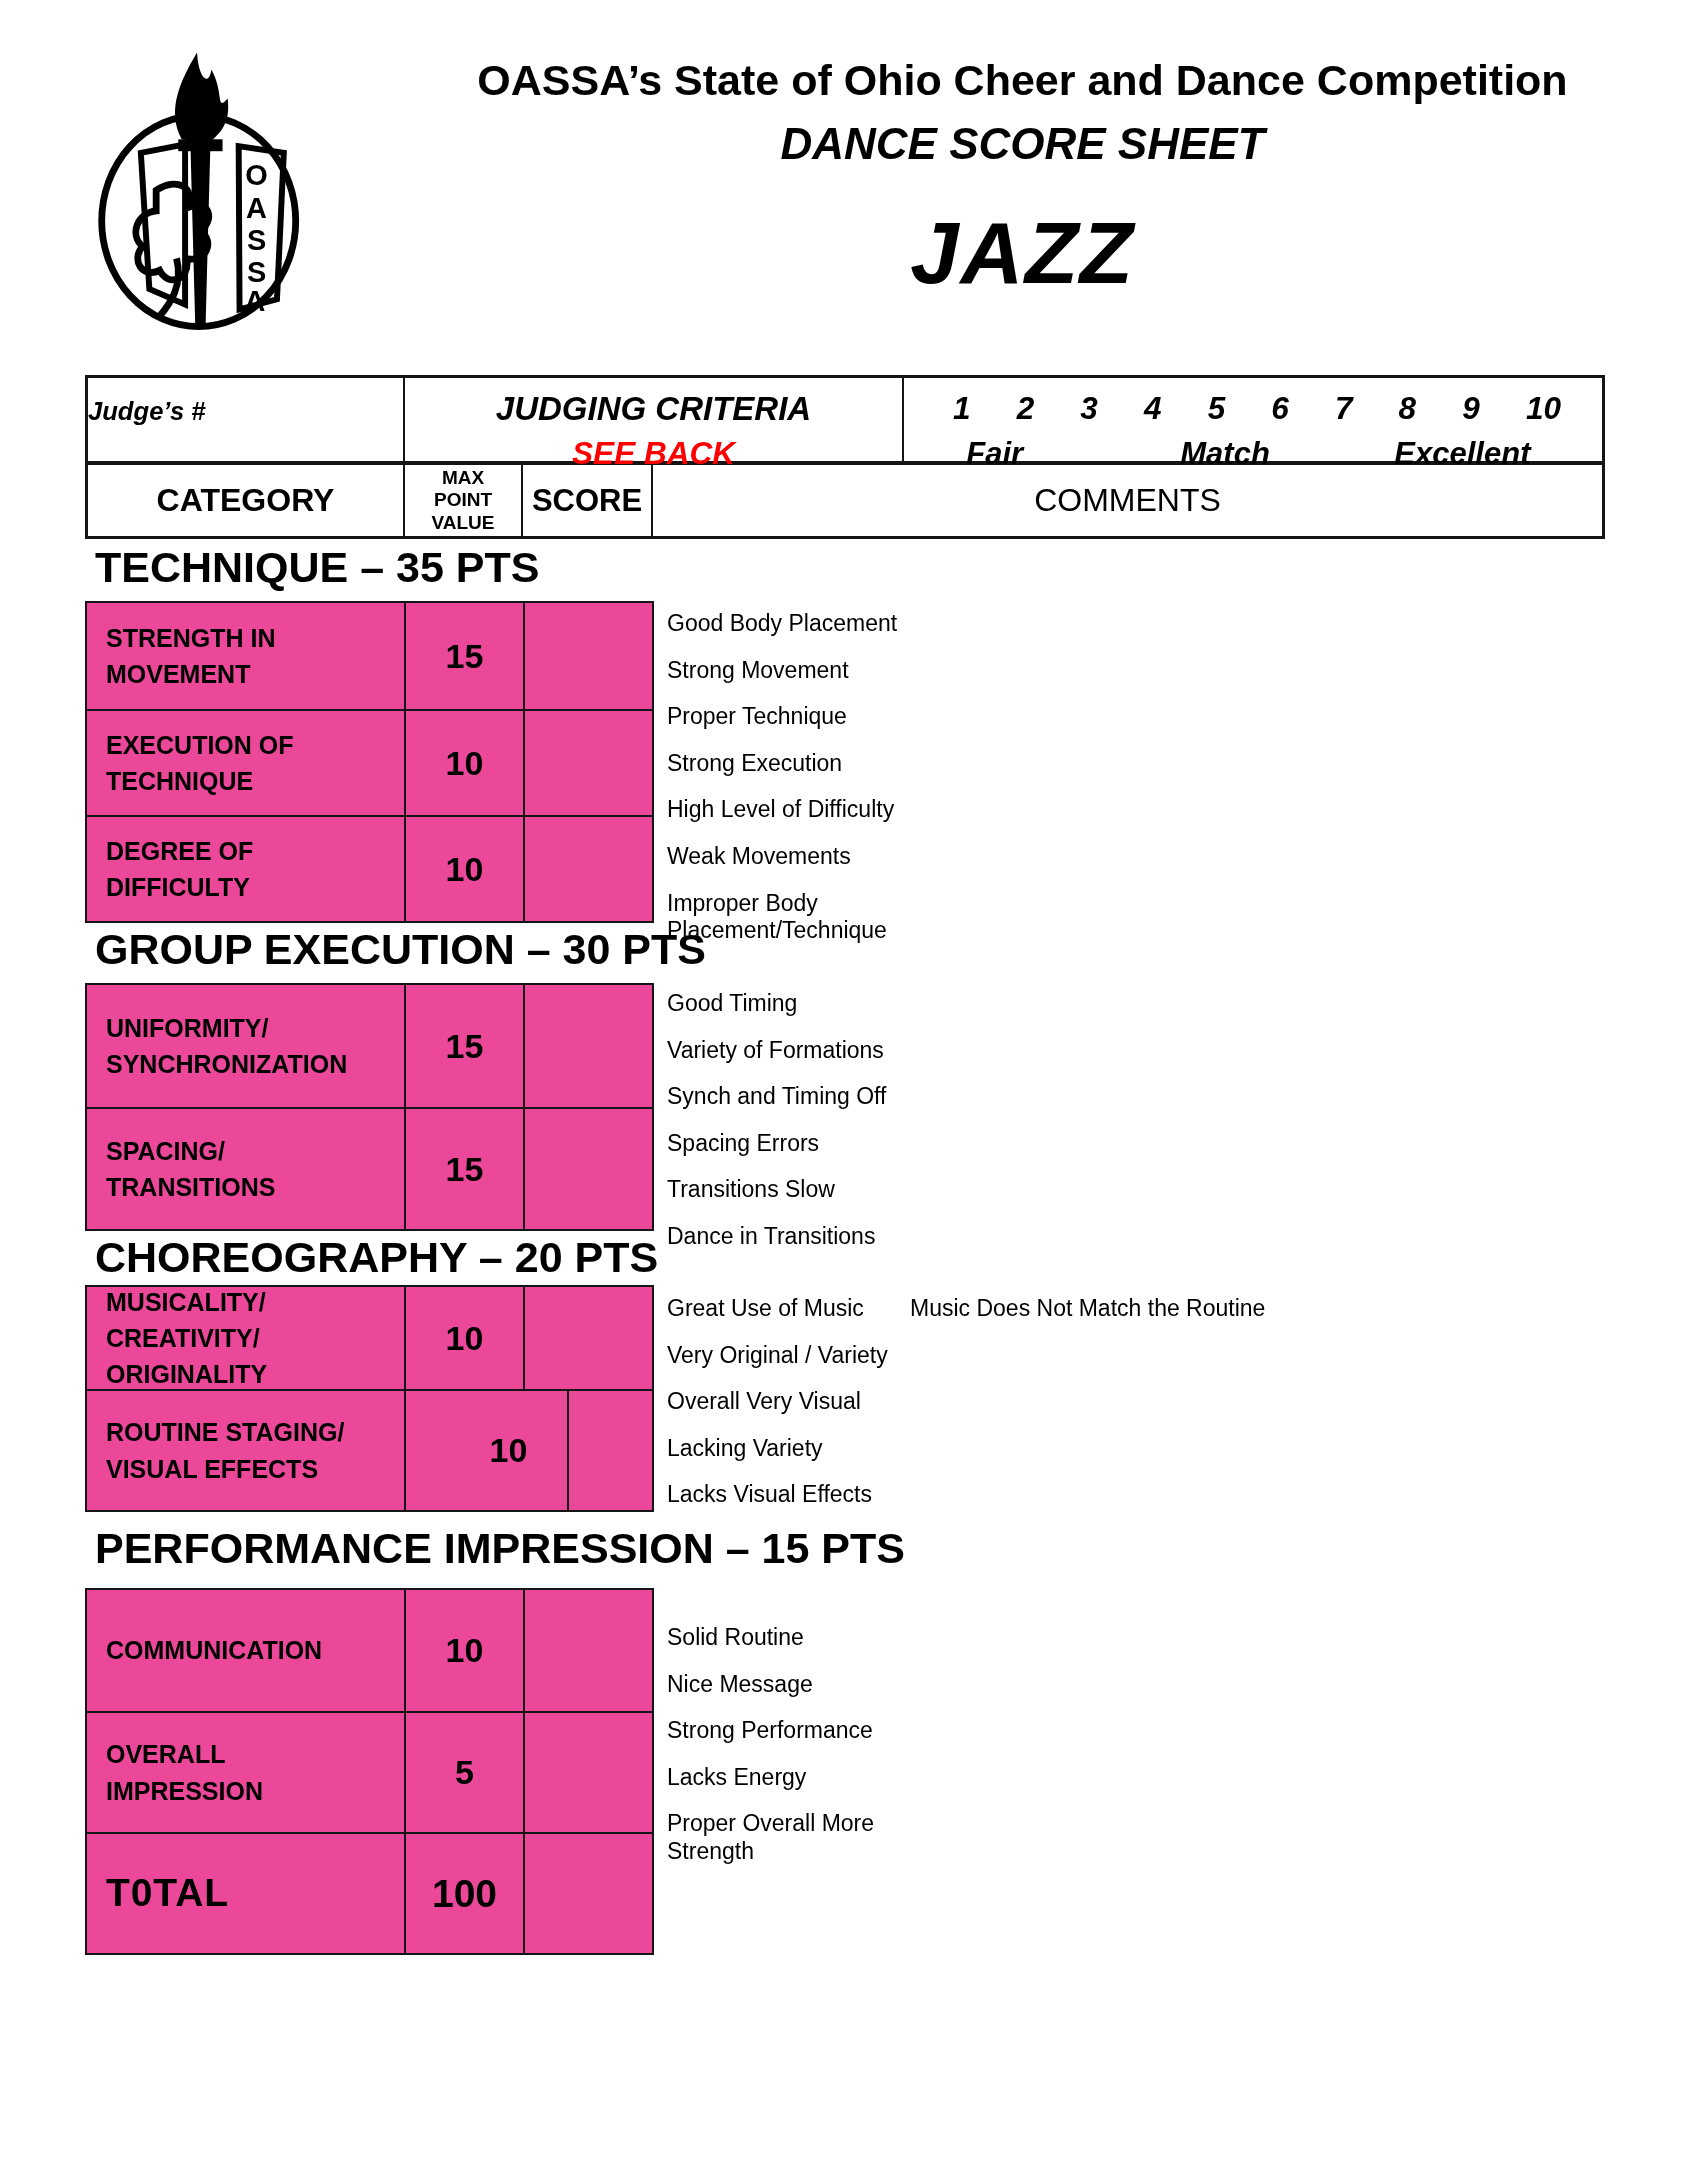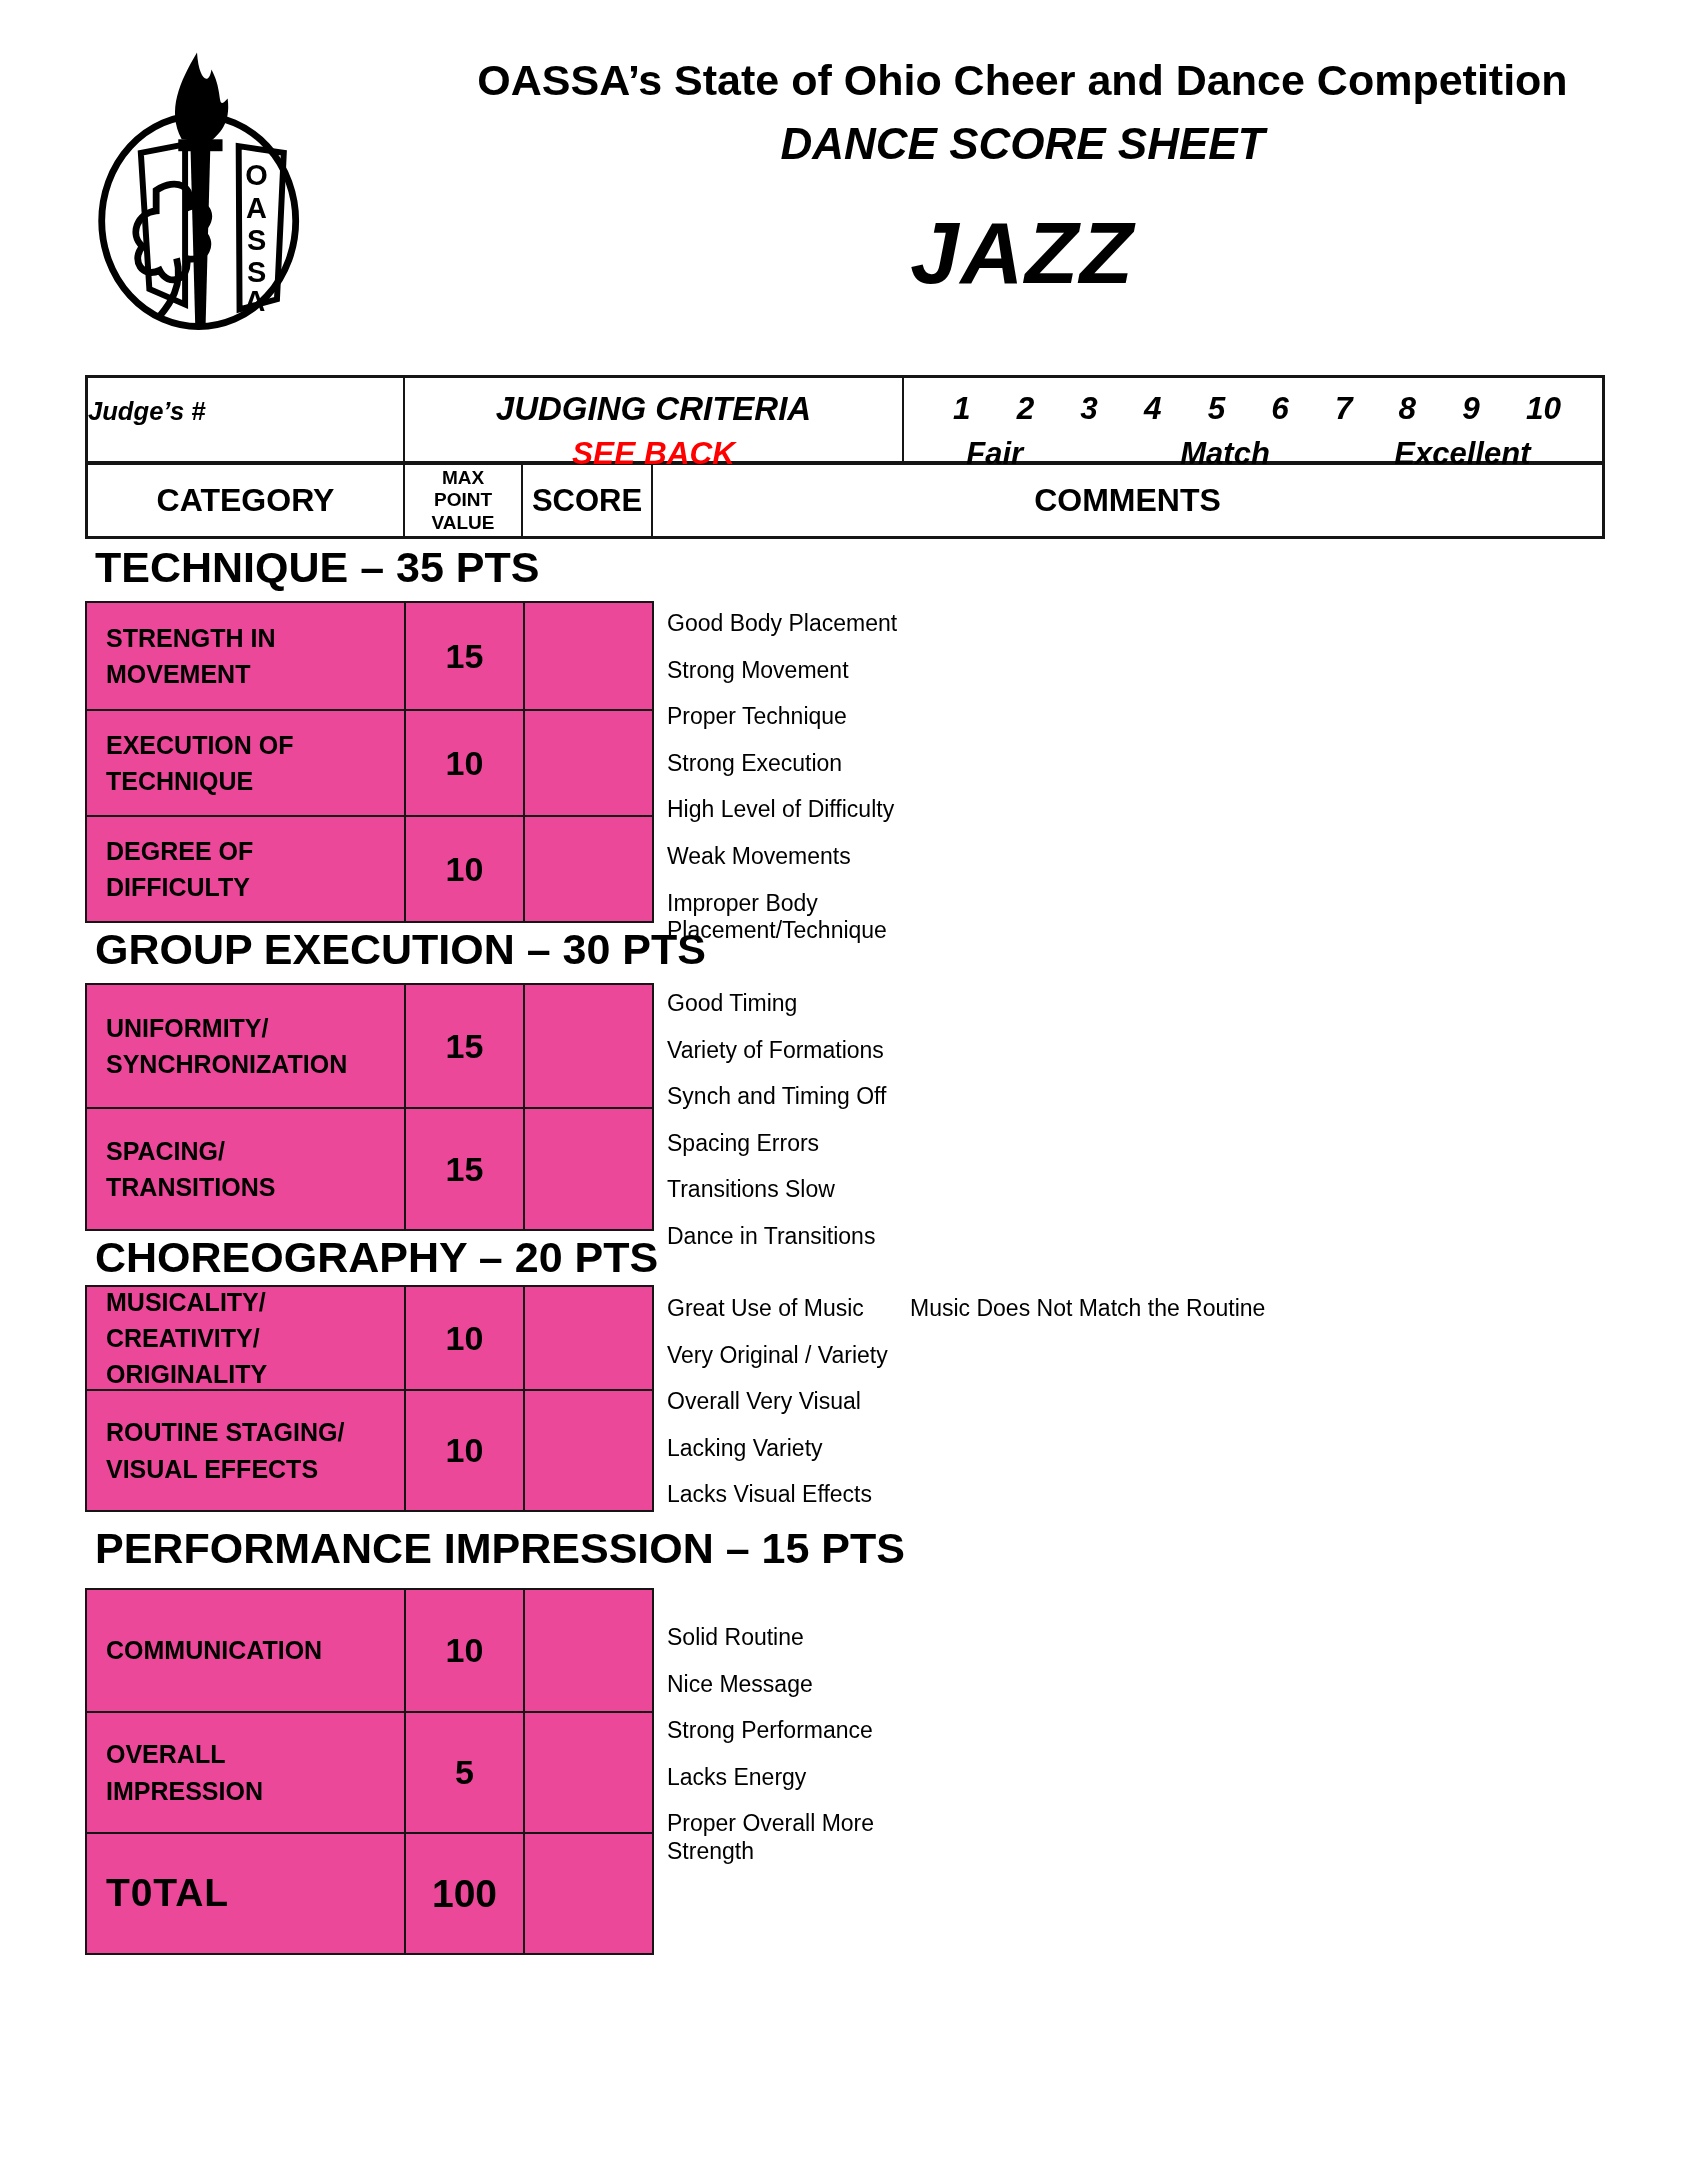--- a/index.html
+++ b/index.html
@@ -33,41 +33,41 @@
   .scale-numbers { display:flex; justify-content:space-between; padding:0 41px 0 49px; font-style:italic; font-weight:700; font-size:31.5px; }
   .scale-labels { position:relative; height:37px; margin-top:8.5px; font-style:italic; font-weight:700; font-size:31px; }
   .scale-labels span { position:absolute; transform:translateX(-50%); white-space:nowrap; }
   .lbl-fair { left:13%; }  .lbl-good { left:46%; }  .lbl-excellent { left:80%; }
 
   .jrow2 { display:flex; height:75px; border-top:4.3px solid #151515; }
   .jrow2 .jc { display:flex; align-items:center; justify-content:center; }
   .jcell-category { width:317px; font-weight:700; font-size:32px; }
   .jcell-max { width:118px; font-weight:700; font-size:19px; line-height:1.18; text-align:center; white-space:pre-line; }
   .jcell-score { width:130px; font-weight:700; font-size:31px; }
-  .jcell-comments { flex:1; font-weight:700; font-size:32px; }
+  .jcell-comments { flex:1; font-weight:400; font-size:32px; }
 
   
   .sec-title { position:absolute; left:95px; font-weight:700; font-size:43px; line-height:1.05; white-space:nowrap; }
   #title-technique   { top:545px; }
   #title-group       { top:927px; }
   #title-choreo      { top:1235px; }
   #title-performance { top:1526px; }
 
   
   .cat-table { position:absolute; left:85px; width:569px; border:2.6px solid #151515; background:#ec4899; }
   .crow { display:flex; border-top:2.6px solid #151515; }
   .crow:first-child { border-top:none; }
   .cell-cat { width:319px; border-right:2.6px solid #151515; display:flex; align-items:center;
               padding-left:19px; font-weight:700; font-size:25px; line-height:1.45; white-space:pre-line; }
   .cell-max { width:119px; border-right:2.6px solid #151515; display:flex; align-items:center; justify-content:center;
               font-weight:700; font-size:34px; }
   .cell-score { flex:1; }
   #table-technique { top:601px; }   #table-technique .crow { height:106px; }
   #table-group     { top:983px; }  #table-group .crow { height:122px;justify-content:space-between; }
-  #table-choreo    { top:1285px; }  #table-choreo .crow:nth-child(1){ height:102px; } #table-choreo .crow:nth-child(2){ height:121px; }
+  #table-choreo    { top:1285px; }  #table-choreo .crow:nth-child(1){ height:102px; } #table-choreo .crow:nth-child(2){ height:121px;gap:44px; }
   #table-performance { top:1588px; } #table-performance .crow { height:121px; }
   .row-total .cell-cat { font-size:39px; letter-spacing:0.9px; }
   .row-total .cell-max { font-size:39px; }
 
   
   .comments { position:absolute; left:667px; width:928px; font-size:23px; line-height:1.2; }
   .comments .ci { margin-bottom:19px; white-space:pre-line; }
   #comments-technique   { top:610px; }
   #comments-group       { top:990px; }
   #comments-choreo      { top:1295px; }

